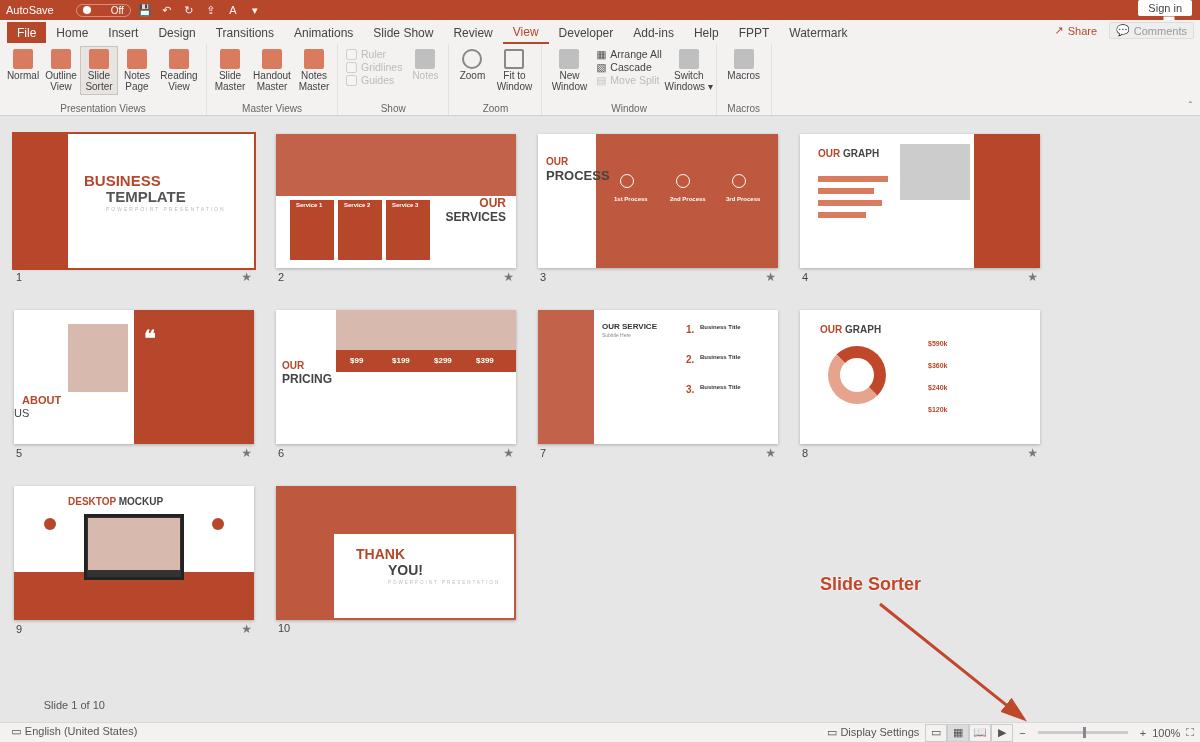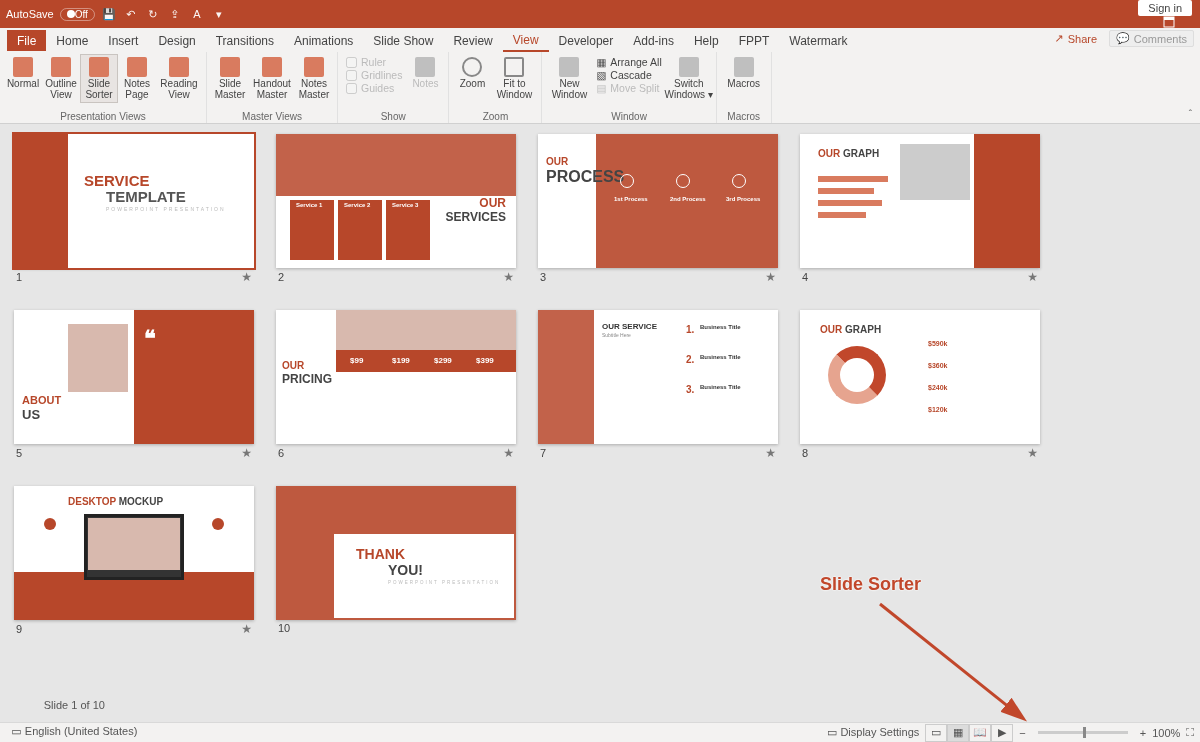--- a/index.html
+++ b/index.html
@@ -1,21 +1,21 @@
 <!DOCTYPE html>
 <html><head>
 <meta charset="utf-8">
 <style>
 * { margin: 0; padding: 0; box-sizing: border-box; font-family: "Segoe UI", Arial, sans-serif; }
 body { background: #e6e6e6; width: 1200px; height: 742px; overflow: hidden; position: relative; }
 
 
-.titlebar { height: 28px; background: #b7472a; display: flex; align-items: center; color: #fff; font-size: 11px; position: relative; }
+.titlebar { height: 20px; background: #b7472a; display: flex; align-items: center; color: #fff; font-size: 11px; position: relative; }
 .titlebar .seg { display: flex; align-items: center; gap: 6px; padding: 0 6px; }
-.autosave-pill { border: 1px solid #fff6; border-radius: 9px; padding: 0 6px; display: flex; align-items: center; gap: 0; font-size: 10px; }
+.autosave-pill { border: 1px solid #fff6; border-radius: 9px; padding: 0 6px; display: flex; align-items: center; gap: 20px; font-size: 10px; margin-left: 16px; }
 .autosave-pill .knob { width: 8px; height: 8px; border-radius: 50%; background: #fff; }
 .qat-icon { width: 16px; height: 16px; display: flex; align-items: center; justify-content: center; opacity: .95; }
 .title-center { position: absolute; left: 50%; transform: translateX(-50%); display: flex; align-items: center; gap: 10px; }
 .doc-name { font-size: 12px; }
 .searchbox { width: 280px; height: 20px; background: #c96a54; border-radius: 3px; display: flex; align-items: center; padding: 0 6px; gap: 6px; color: #fde; font-size: 11px; }
 .title-right { position: absolute; right: 0; display: flex; align-items: center; gap: 0; height: 100%; flex-direction: column; }
 .signin-btn { background: #fff; color: #444; font-size: 11px; padding: 2px 10px; border-radius: 2px; margin-right: 8px; }
 .win-btn { width: 36px; height: 100%; display: flex; align-items: center; justify-content: center; }
 .win-btn svg { width: 12px; height: 12px; }
 
@@ -261,21 +261,21 @@
 
   <span class="collapse-caret">ˆ</span>
 </div>
 
 <div class="sorter">
   <div class="grid">
 
     <div class="slide-wrap selected">
       <div class="thumb">
         <div class="blk red-bg" style="left:0;top:0;width:54px;height:100%"></div>
-        <div class="blk" style="left:70px;top:38px;color:#b7472a;font-size:15px;font-weight:800">SERVICE</div>
+        <div class="blk" style="left:70px;top:38px;color:#b7472a;font-size:15px;font-weight:800">BUSINESS</div>
         <div class="blk" style="left:92px;top:54px;color:#555;font-size:15px;font-weight:800">TEMPLATE</div>
         <div class="blk" style="left:92px;top:72px;color:#bbb;font-size:5px;letter-spacing:2px">POWERPOINT PRESENTATION</div>
       </div>
       <div class="meta">
           <span>1</span>
           <span class="star">★</span>
         </div>
     </div>
 
     <div class="slide-wrap">
@@ -293,21 +293,21 @@
       <div class="meta">
           <span>2</span>
           <span class="star">★</span>
         </div>
     </div>
 
     <div class="slide-wrap">
       <div class="thumb">
         <div class="blk red-bg" style="left:58px;top:0;right:0;bottom:0;opacity:.9"></div>
         <div class="blk" style="left:8px;top:22px;font-size:10px;font-weight:800;color:#b7472a">OUR</div>
-        <div class="blk" style="left:8px;top:34px;font-size:16px;font-weight:800;color:#444">PROCESS</div>
+        <div class="blk" style="left:8px;top:34px;font-size:13px;font-weight:800;color:#444">PROCESS</div>
         <div class="blk" style="left:76px;top:62px;font-size:6px;color:#fff;font-weight:700">1st Process</div>
         <div class="blk" style="left:132px;top:62px;font-size:6px;color:#fff;font-weight:700">2nd Process</div>
         <div class="blk" style="left:188px;top:62px;font-size:6px;color:#fff;font-weight:700">3rd Process</div>
         <div class="blk" style="left:82px;top:40px;width:14px;height:14px;border:1.5px solid #fff;border-radius:50%"></div>
         <div class="blk" style="left:138px;top:40px;width:14px;height:14px;border:1.5px solid #fff;border-radius:50%"></div>
         <div class="blk" style="left:194px;top:40px;width:14px;height:14px;border:1.5px solid #fff;border-radius:50%"></div>
       </div>
       <div class="meta">
           <span>3</span>
           <span class="star">★</span>
@@ -328,21 +328,21 @@
           <span>4</span>
           <span class="star">★</span>
         </div>
     </div>
 
     <div class="slide-wrap">
       <div class="thumb">
         <div class="blk red-bg" style="left:120px;top:0;right:0;bottom:0"></div>
         <div class="blk" style="left:54px;top:14px;width:60px;height:68px;background:#d8b9ae"></div>
         <div class="blk" style="left:8px;top:84px;font-size:11px;font-weight:800;color:#b7472a">ABOUT</div>
-        <div class="blk" style="left:8px;top:97px;font-size:13px;font-weight:700;color:#444">US</div>
+        <div class="blk" style="left:0;top:97px;font-size:11px;font-weight:400;color:#444">US</div>
         <div class="blk" style="left:130px;top:16px;color:#fff;font-size:22px;font-weight:800">❝</div>
       </div>
       <div class="meta">
           <span>5</span>
           <span class="star">★</span>
         </div>
     </div>
 
     <div class="slide-wrap">
       <div class="thumb">

